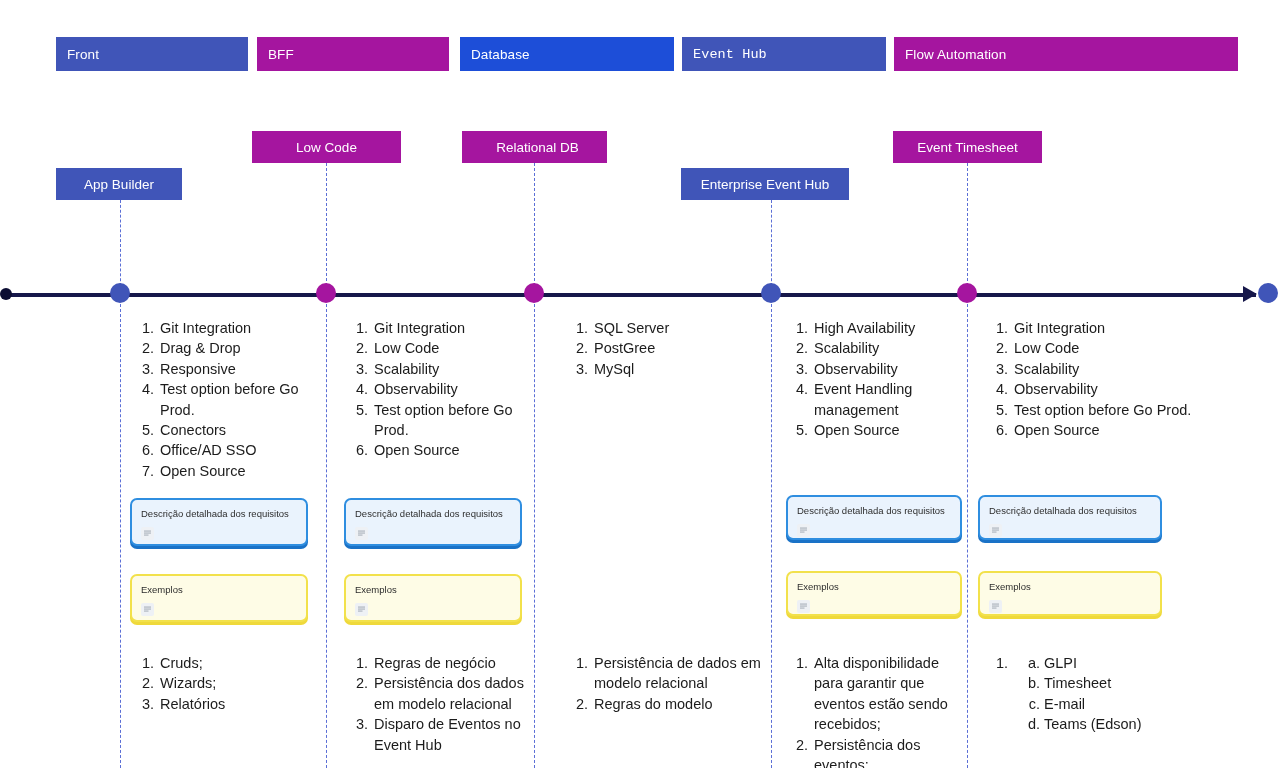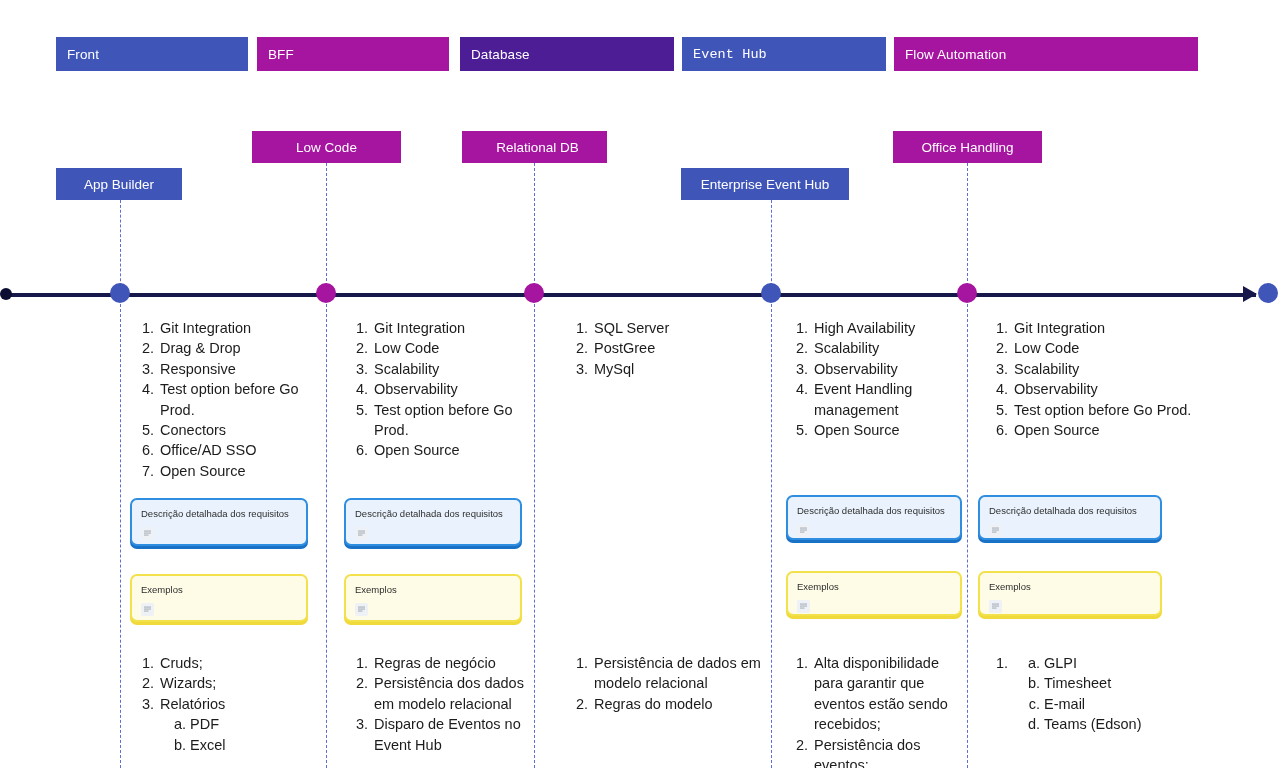--- a/index.html
+++ b/index.html
@@ -160,27 +160,27 @@
 
 <div id="canvas">
 
   <div id="legend-row">
       <div class="legend-chip" style="left: 56px; width: 192px; background: rgb(64, 85, 184);">
         <span>Front</span>
       </div>
       <div class="legend-chip" style="left: 257px; width: 192px; background: rgb(165, 21, 159);">
         <span>BFF</span>
       </div>
-      <div class="legend-chip" style="left: 460px; width: 214px; background: #4c1d95;">
+      <div class="legend-chip" style="left: 460px; width: 214px; background: #1d4ed8;">
         <span>Database</span>
       </div>
       <div class="legend-chip" style="left: 682px; width: 204px; background: rgb(64, 85, 184); font-family: Liberation Mono, monospace;">
         <span>Event Hub</span>
       </div>
-      <div class="legend-chip" style="left: 894px; width: 304px; background: rgb(165, 21, 159);">
+      <div class="legend-chip" style="left: 894px; width: 344px; background: rgb(165, 21, 159);">
         <span>Flow Automation</span>
       </div>
     </div>
 
   <div id="milestone-layer">
       <div class="milestone-box" style="left: 56px; top: 168px; width: 126px; background: rgb(64, 85, 184);">
         <span>App Builder</span>
       </div>
       <div class="vline" style="left: 120px; top: 200px; height: 91px;"></div>
       <div class="vline" style="left: 120px; top: 299px; height: 469px;"></div>
@@ -193,21 +193,21 @@
         <span>Relational DB</span>
       </div>
       <div class="vline" style="left: 534px; top: 163px; height: 128px;"></div>
       <div class="vline" style="left: 534px; top: 299px; height: 469px;"></div>
       <div class="milestone-box" style="left: 681px; top: 168px; width: 168px; background: rgb(64, 85, 184);">
         <span>Enterprise  Event Hub</span>
       </div>
       <div class="vline" style="left: 771px; top: 200px; height: 91px;"></div>
       <div class="vline" style="left: 771px; top: 299px; height: 469px;"></div>
       <div class="milestone-box" style="left: 893px; top: 131px; width: 149px; background: rgb(165, 21, 159);">
-        <span>Office Handling</span>
+        <span>Event Timesheet</span>
       </div>
       <div class="vline" style="left: 967px; top: 163px; height: 128px;"></div>
       <div class="vline" style="left: 967px; top: 299px; height: 469px;"></div>
     </div>
 
   <div id="axis">
     <div class="axis-line"></div>
     <div class="axis-cap" style="left:0px;"></div>
     <div class="axis-arrow" style="left:1243px;"></div>
     <div class="axis-end-dot" style="left:1258px;"></div>
@@ -249,24 +249,21 @@
             <rect x="1" y="1.6" width="7" height="0.9" fill="#9aa3ad"></rect>
             <rect x="1" y="3.6" width="7" height="0.9" fill="#9aa3ad"></rect>
             <rect x="1" y="5.6" width="4.5" height="0.9" fill="#9aa3ad"></rect>
           </svg>
         </span>
       </div>
       <div style="position: absolute; left: 132px; width: 196px; top: 653px;">
         <ol class="ex-list">
           <li><span>Cruds;</span></li>
           <li><span>Wizards;</span></li>
-          <li><span>Relatórios</span><ol class="sub-list">
-              <li>PDF</li>
-              <li>Excel</li>
-            </ol></li>
+          <li><span>Relatórios</span></li>
         </ol>
       </div>
       <div class="col" style="left: 346px; width: 190px;">
         <ol class="req-list">
           <li>Git Integration</li>
           <li>Low Code</li>
           <li>Scalability</li>
           <li>Observability</li>
           <li>Test option before Go Prod.</li>
           <li>Open Source</li>

